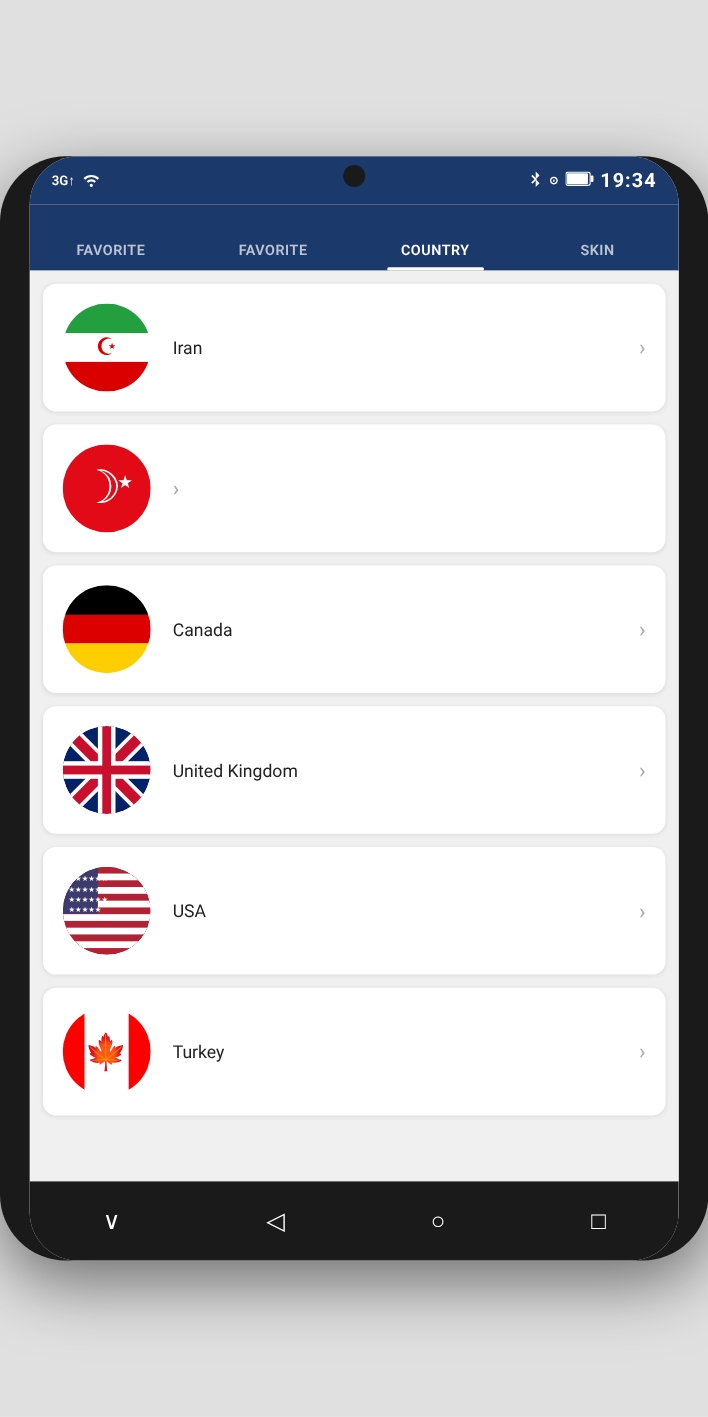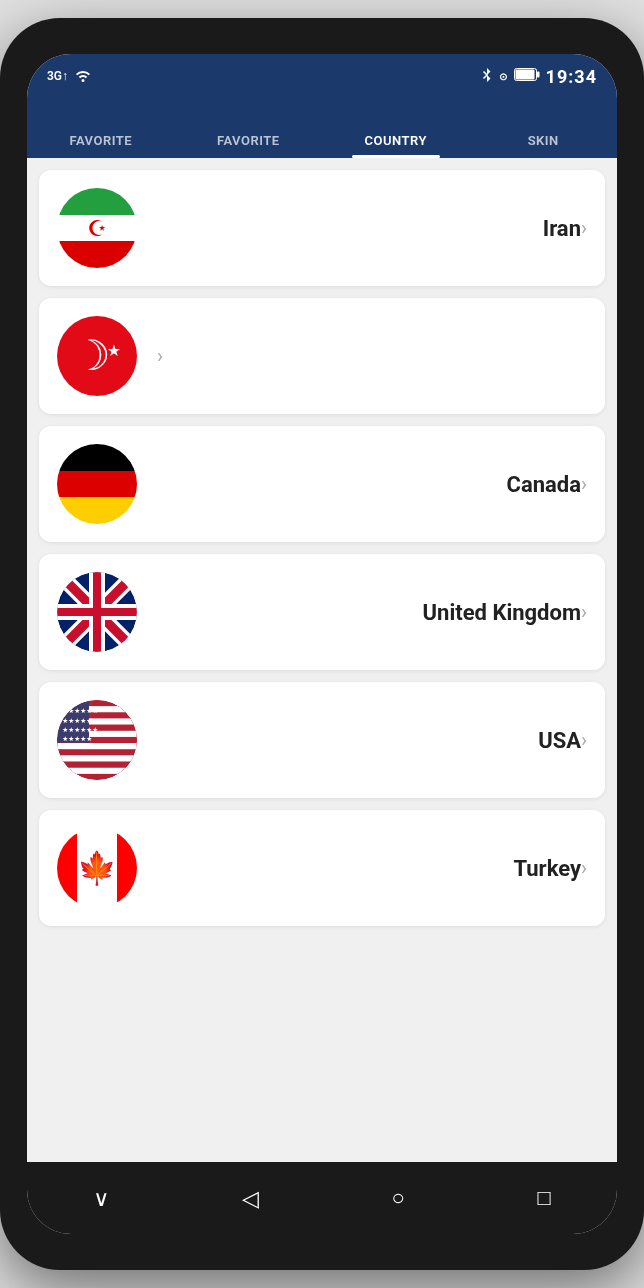--- a/index.html
+++ b/index.html
@@ -6,30 +6,29 @@
     body {
       background: #e0e0e0;
       display: flex;
       justify-content: center;
       align-items: center;
       min-height: 100vh;
       font-family: 'Roboto', Arial, sans-serif;
     }
     .phone-outer {
       width: 644px;
-      height: 1252px;
+      height: 1004px;
       background: #1a1a1a;
       border-radius: 60px;
       display: flex;
       flex-direction: column;
       align-items: center;
       justify-content: center;
       position: relative;
       box-shadow: 0 20px 60px rgba(0,0,0,0.5);
-      text-align: right;
     }
     .phone-inner {
       width: 590px;
       height: 1180px;
       background: #f0f0f0;
       border-radius: 44px;
       overflow: hidden;
       display: flex;
       flex-direction: column;
       position: relative;
@@ -121,24 +120,23 @@
       border-radius: 50%;
       overflow: hidden;
       flex-shrink: 0;
       margin-right: 20px;
       display: flex;
       align-items: center;
       justify-content: center;
     }
     .country-name {
       flex: 1;
-      font-size: 22px;
-      font-weight: 700;
+      font-size: 16px;
+      font-weight: 400;
       color: #222;
-      margin-left: 28px;
     }
     .chevron {
       color: #aaa;
       font-size: 20px;
     }
     
     .bottom-nav {
       background: #1a1a1a;
       height: 72px;
       display: flex;

